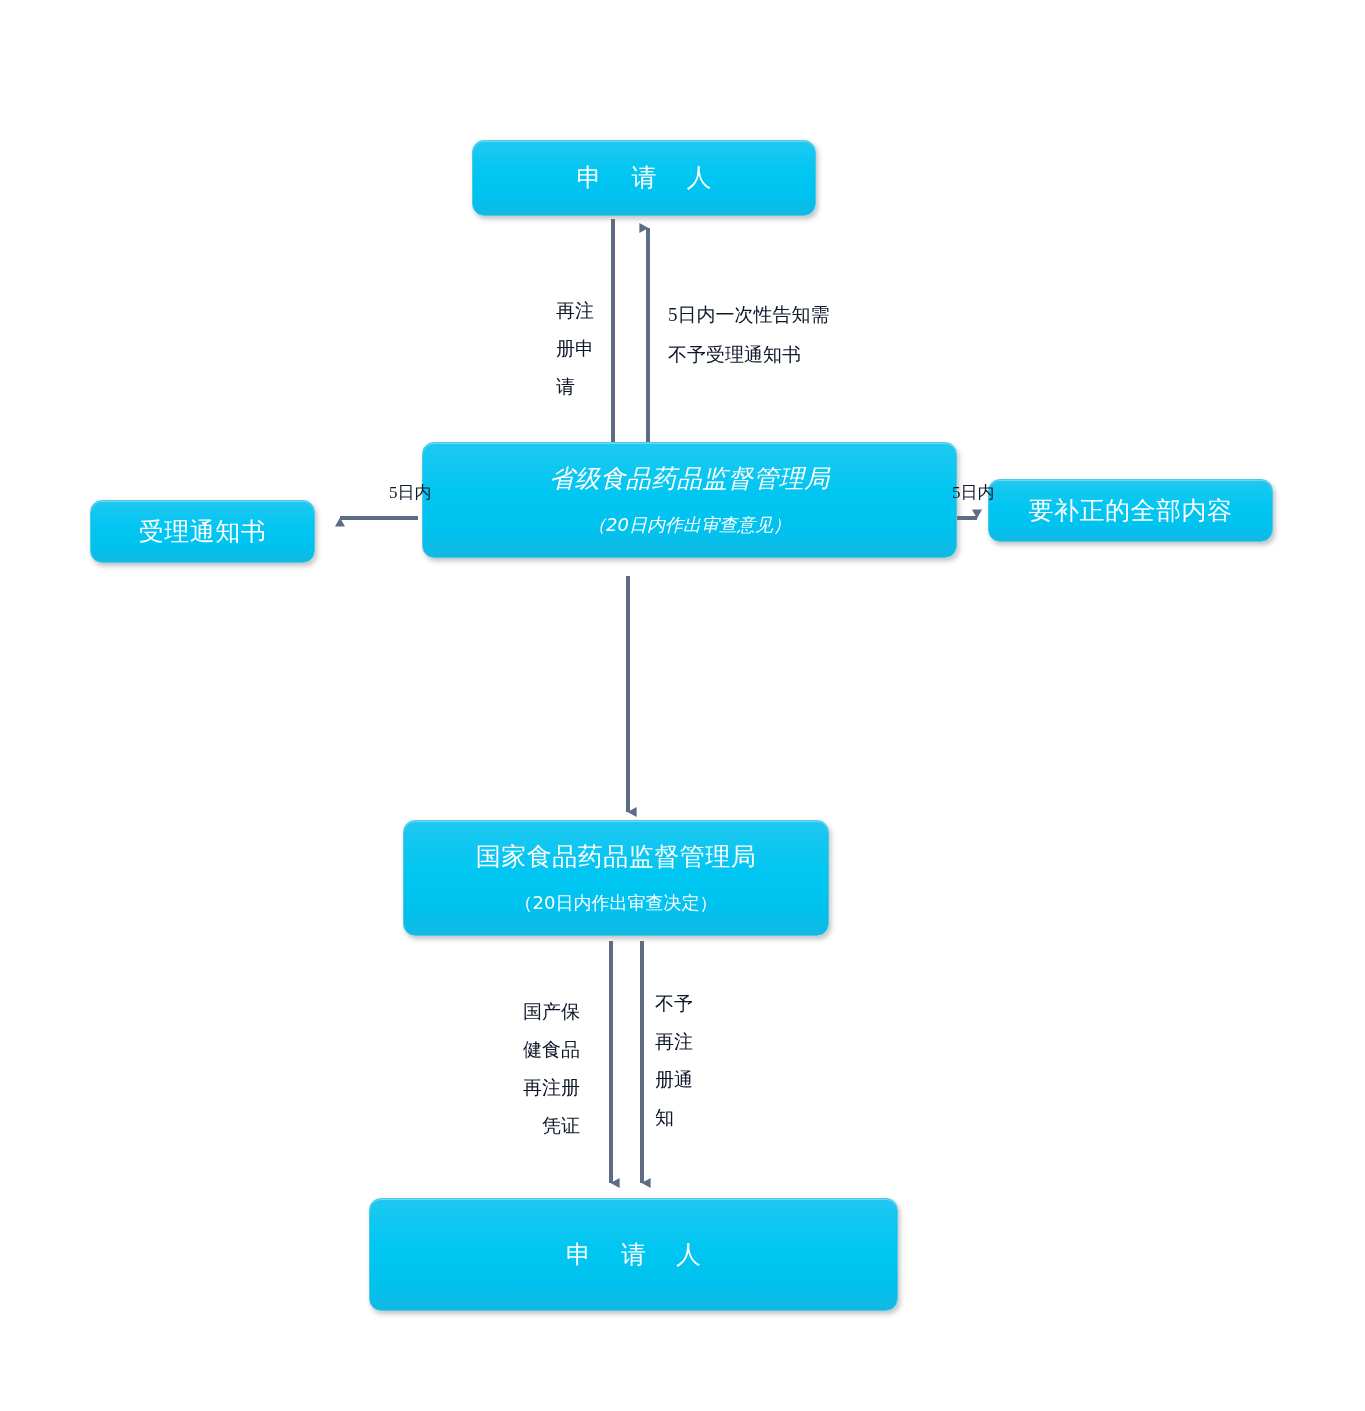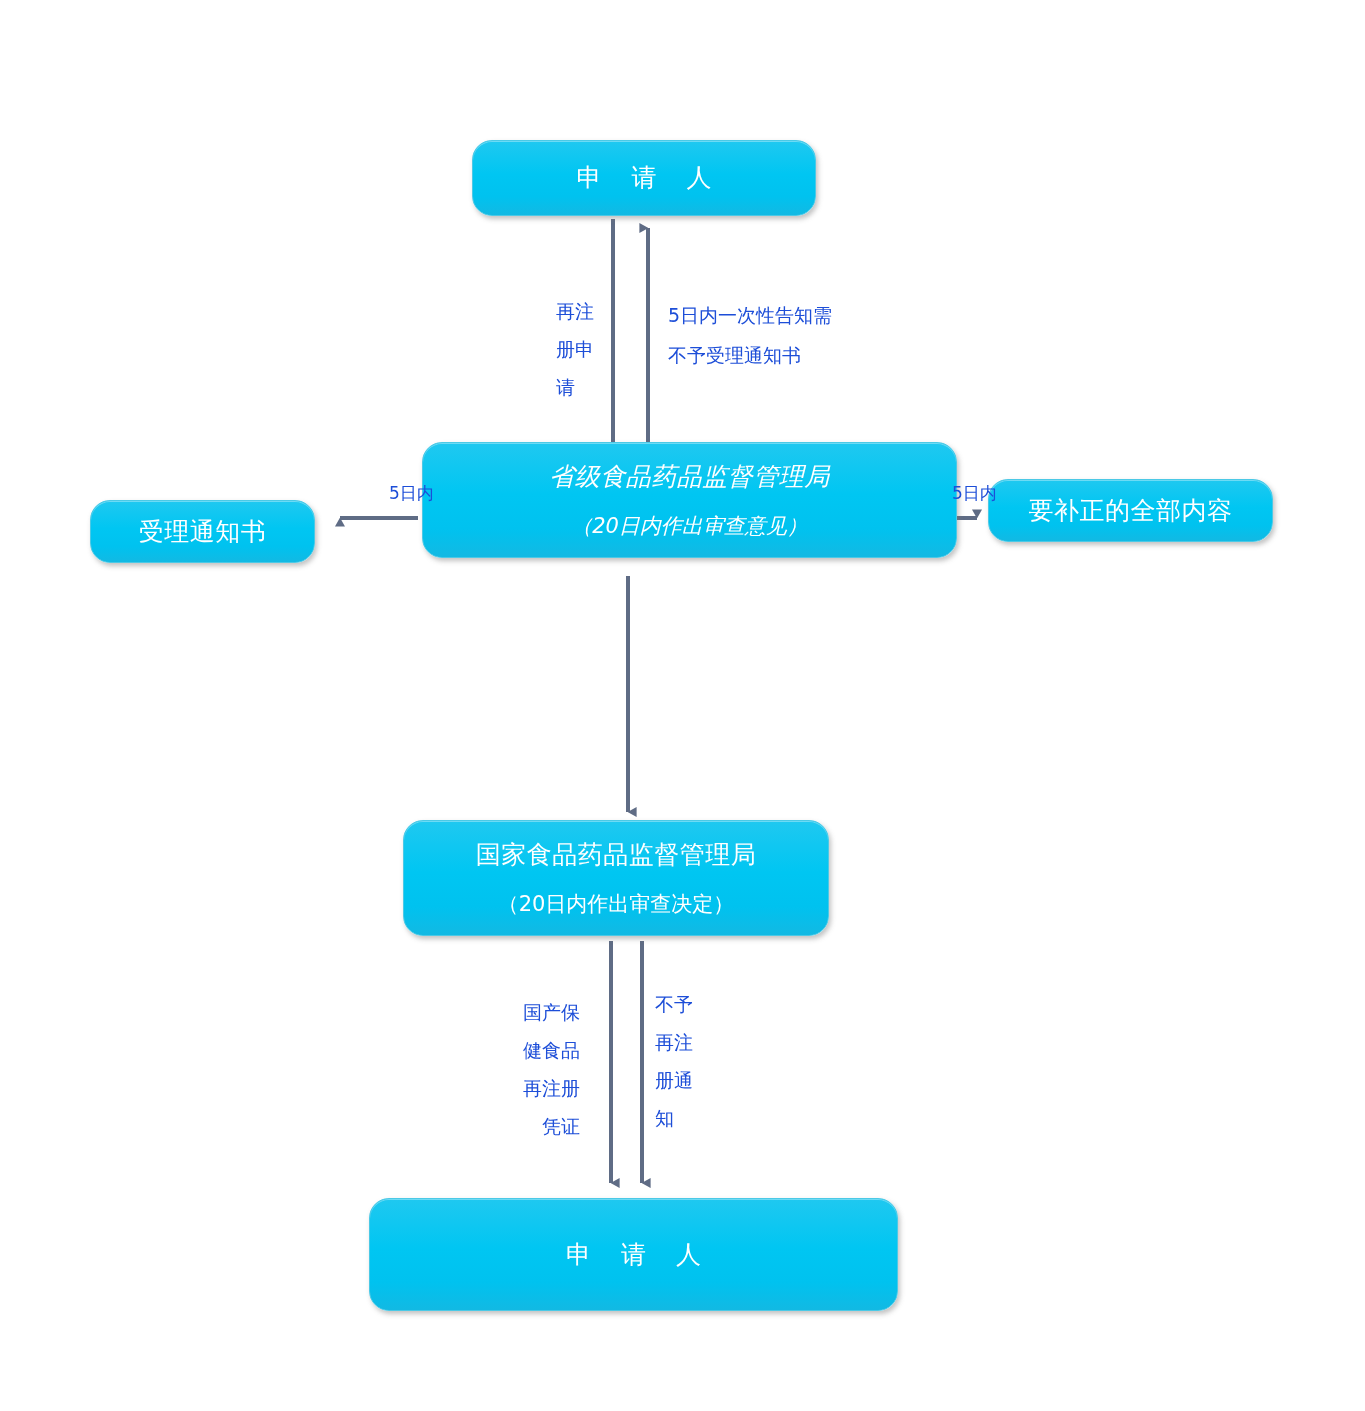--- a/index.html
+++ b/index.html
@@ -16,21 +16,21 @@
     height: 1411px;
     background: #ffffff;
     overflow: hidden;
   }
   
   .node {
     position: absolute;
     box-sizing: border-box;
     background: linear-gradient(to bottom, #1fc8f0 0%, #00c6f2 45%, #00c2ef 75%, #12b9e3 100%);
     border: 1px solid #4bc9e6;
-    border-radius: 20px;
+    border-radius: 12px;
     box-shadow: 2px 3px 5px rgba(120,120,120,0.45),
                 inset 0 1px 0 rgba(255,255,255,0.35);
     display: flex;
     flex-direction: column;
     align-items: center;
     justify-content: center;
     color: #ffffff;
     text-align: left;
     line-height: 1.25;
     user-select: none;
@@ -38,43 +38,44 @@
   .node .title {
     font-size: 25px;
     letter-spacing: 0.5px;
     white-space: nowrap;
   }
   .node .title.spaced {
     letter-spacing: 11px;
     text-indent: 11px;
   }
   .node .subtitle {
-    font-size: 21px;
+    font-size: 18px;
     margin-top: 20px;
     white-space: nowrap;
   }
 
   
   #arrows {
     position: absolute;
     left: 0;
     top: 0;
     width: 1365px;
     height: 1411px;
     pointer-events: none;
   }
 
   
   .edge-label {
     position: absolute;
-    color: #1d4ed8;
+    color: #0f172a;
     font-size: 19px;
     line-height: 36px;
     white-space: pre;
     user-select: none;
+    font-family: Liberation Serif, serif;
   }
   .edge-label.small {
     font-size: 17px;
     line-height: 20px;
     margin-left: 34px;
   }
   .edge-label.narrow {
     line-height: 38px;
   }
 </style>

